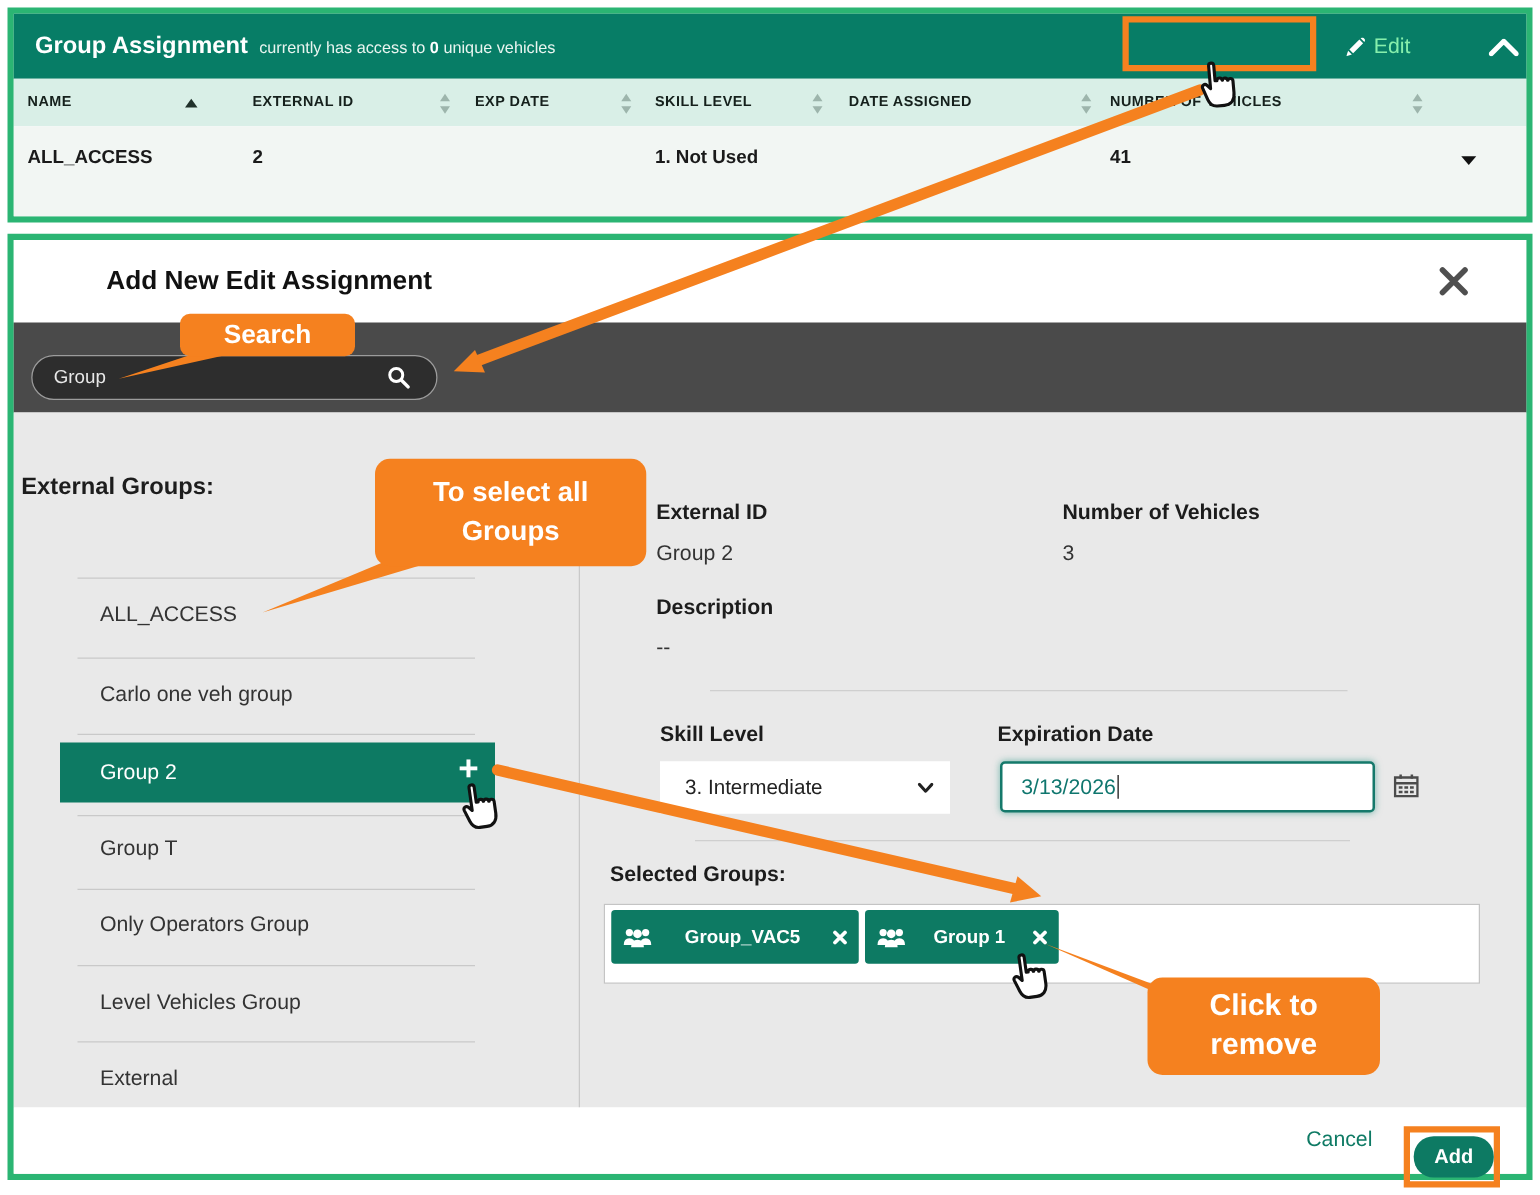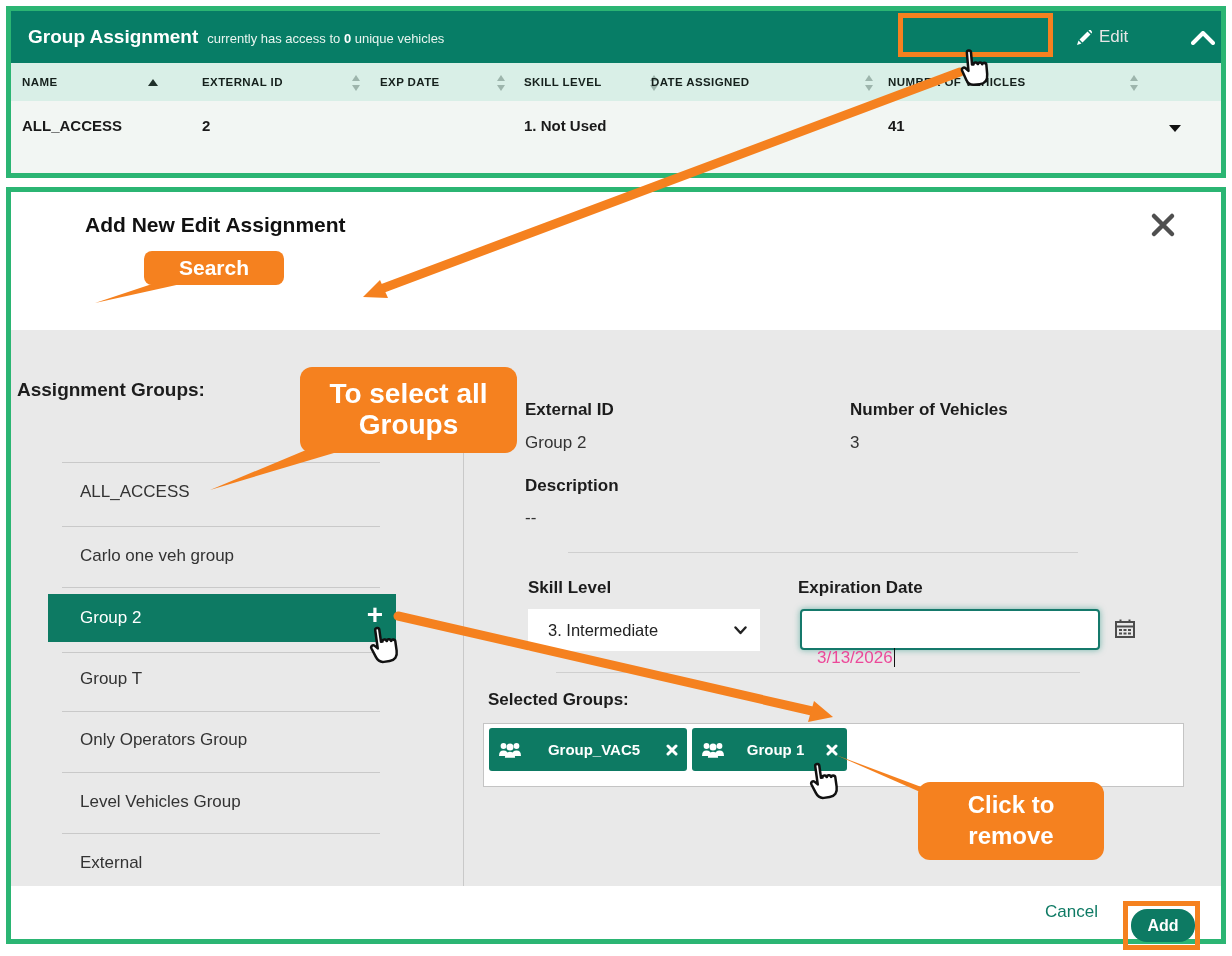--- a/index.html
+++ b/index.html
@@ -7,21 +7,21 @@
   #stage{position:relative;width:1232px;height:956px;background:#fff;overflow:hidden;}
   .abs{position:absolute;}
 
   
   #card1{left:6px;top:6px;width:1220px;height:172px;border:5px solid #2bb573;background:#fff;}
   .c1-head{left:0;top:0;width:1210px;height:52px;background:#077d66;display:flex;align-items:baseline;}
   .c1-title{margin-left:17px;margin-top:15px;font-size:19px;font-weight:bold;color:#fff;}
   .c1-sub{margin-left:9px;font-size:13px;color:#e9f5f0;}
   .c1-sub b{color:#fff;}
   .addgroup-label{left:887px;top:2px;width:155px;height:44px;display:flex;align-items:center;justify-content:center;color:#fff;font-size:16px;cursor:pointer;margin-top:37px;}
-  .edit-btn{left:1066px;top:0;height:52px;display:flex;align-items:center;gap:7px;color:#e5e5e5;font-size:17px;cursor:pointer;}
+  .edit-btn{left:1066px;top:0;height:52px;display:flex;align-items:center;gap:7px;color:#86efac;font-size:17px;cursor:pointer;}
   .chev-up{left:1180px;top:20px;}
   .c1-cols{left:0;top:52px;width:1210px;height:38px;background:#d9efe7;}
   .col-lab{position:absolute;top:13px;font-size:11.5px;font-weight:bold;color:#15201c;letter-spacing:.4px;white-space:nowrap;}
   .sort-double{position:absolute;top:12px;width:9px;height:16px;cursor:pointer;}
   .sort-double i{position:absolute;left:0;width:0;height:0;border-left:4.5px solid transparent;border-right:4.5px solid transparent;}
   .sort-double .up{top:0;border-bottom:6px solid #9db5ac;}
   .sort-double .dn{bottom:0;border-top:6px solid #9db5ac;}
   .sort-asc{position:absolute;top:16px;width:0;height:0;border-left:5px solid transparent;border-right:5px solid transparent;border-bottom:7px solid #20312b;cursor:pointer;}
   .c1-row{left:0;top:90px;width:1210px;height:72px;background:#f2f6f3;}
   .cell{position:absolute;top:16px;font-size:15px;font-weight:600;color:#1a1a1a;white-space:nowrap;}
@@ -44,34 +44,34 @@
   .g-selected{position:absolute;left:37px;top:264px;width:348px;height:48px;background:#0d7a63;cursor:pointer;}
   .g-selected .lab{position:absolute;left:32px;line-height:48px;color:#fff;font-size:17px;}
   .g-selected .plus{position:absolute;right:13px;top:5px;color:#fff;font-size:28px;font-weight:600;cursor:pointer;}
   .d-lab{position:absolute;font-size:17px;font-weight:bold;color:#1c1c1c;white-space:nowrap;}
   .d-val{position:absolute;font-size:17px;color:#333;white-space:nowrap;}
   .pdiv{position:absolute;height:1px;background:#cfcfcf;}
   .sel-select{position:absolute;left:517px;top:279px;width:232px;height:42px;background:#fff;cursor:pointer;}
   .sel-select .txt{position:absolute;left:20px;line-height:42px;font-size:16.5px;color:#222;}
   .sel-select svg{position:absolute;right:13px;top:17px;}
   .date-input{position:absolute;left:789px;top:279px;width:300px;height:41px;background:#fff;border:2px solid #15796b;border-radius:4px;box-shadow:0 0 6px rgba(21,140,122,.55);cursor:text;}
-  .date-input .txt{position:absolute;left:15px;line-height:37px;font-size:17px;color:#ec4899;margin-top:28px;}
+  .date-input .txt{position:absolute;left:15px;line-height:37px;font-size:17px;color:#0f766e;}
   .date-caret{display:inline-block;width:1.5px;height:19px;background:#111;vertical-align:-4px;margin-left:1px;}
   .cal-icon{position:absolute;left:1104px;top:289px;cursor:pointer;}
   .selbox{position:absolute;left:472px;top:393px;width:701px;height:64px;background:#fff;border:1px solid #c4c4c4;}
   .chip{position:absolute;top:4px;height:43px;background:#0d7a63;border-radius:3px;display:flex;align-items:center;padding:0 9px;}
   .chip .clab{flex:1;text-align:center;color:#fff;font-size:15px;font-weight:600;padding:0 6px;white-space:nowrap;}
   .m-foot{left:0;top:694px;width:1210px;height:53px;background:#fff;padding-left:48px;}
   .cancel{position:absolute;left:1034px;top:16px;font-size:17px;color:#0e7a64;cursor:pointer;}
 
   
   #overlay{left:0;top:0;width:1232px;height:956px;z-index:50;pointer-events:none;}
   .callout{position:absolute;z-index:60;background:#f5811f;color:#fff;font-weight:bold;text-align:center;border-radius:8px;}
   #co-search{left:144px;top:251px;width:140px;height:34px;font-size:21px;line-height:33px;}
-  #co-selectall{left:300px;top:367px;width:217px;height:86px;font-size:28px;line-height:31px;padding-top:11px;border-radius:12px;}
+  #co-selectall{left:300px;top:367px;width:217px;height:86px;font-size:22px;line-height:31px;padding-top:11px;border-radius:12px;}
   #co-remove{left:918px;top:782px;width:186px;height:78px;font-size:24px;line-height:31px;padding-top:7px;border-radius:12px;}
   #add-btn{position:absolute;left:1131px;top:909px;width:64px;height:33px;z-index:56;background:#0d7a63;border-radius:16px;color:#fff;font-size:16px;font-weight:bold;display:flex;align-items:center;justify-content:center;cursor:pointer;}
 </style>
 </head>
 <body>
 
 <div id="stage">
 
   <div id="card1" class="abs">
     <div class="abs c1-head">
@@ -104,21 +104,21 @@
       <span class="col-lab" style="left:369px">EXP DATE</span>
       <span class="sort-double" style="left:486px">
           <i class="up"></i>
           <i class="dn"></i>
         </span>
       <span class="col-lab" style="left:513px">SKILL LEVEL</span>
       <span class="sort-double" style="left:639px">
           <i class="up"></i>
           <i class="dn"></i>
         </span>
-      <span class="col-lab" style="left:640px">DATE ASSIGNED</span>
+      <span class="col-lab" style="left:668px">DATE ASSIGNED</span>
       <span class="sort-double" style="left:854px">
           <i class="up"></i>
           <i class="dn"></i>
         </span>
       <span class="col-lab" style="left:877px">NUMBER OF VEHICLES</span>
       <span class="sort-double" style="left:1119px">
           <i class="up"></i>
           <i class="dn"></i>
         </span>
     </div>
@@ -133,23 +133,32 @@
   </div>
 
   <div id="card2" class="abs">
     <div class="abs m-head">
       <span class="m-title">Add New Edit Assignment</span>
       <svg class="m-close" width="26" height="26" viewBox="0 0 26 26">
           <path d="M4 4 L22 22 M22 4 L4 22" stroke="#4f4f4f" stroke-width="4.5" stroke-linecap="round"></path>
         </svg>
     </div>
 
+    <div class="abs m-search">
+      <div class="pill">
+        <span class="pill-text">Group</span>
+        <svg class="pill-mag" width="20" height="20" viewBox="0 0 20 20">
+            <circle cx="8" cy="8" r="5.2" fill="none" stroke="#fff" stroke-width="2.4"></circle>
+            <line x1="12.2" y1="12.2" x2="17.5" y2="17.5" stroke="#fff" stroke-width="2.8" stroke-linecap="round"></line>
+          </svg>
+      </div>
+    </div>
 
     <div class="abs m-body">
-      <span class="avail-lab">Assignment Groups:</span>
+      <span class="avail-lab">External Groups:</span>
       <div class="vdiv"></div>
 
       <div class="hdiv" style="top:132px"></div>
       <div class="hdiv" style="top:196px"></div>
       <div class="hdiv" style="top:257px"></div>
       <div class="hdiv" style="top:322px"></div>
       <div class="hdiv" style="top:381px"></div>
       <div class="hdiv" style="top:442px"></div>
       <div class="hdiv" style="top:503px"></div>
 

